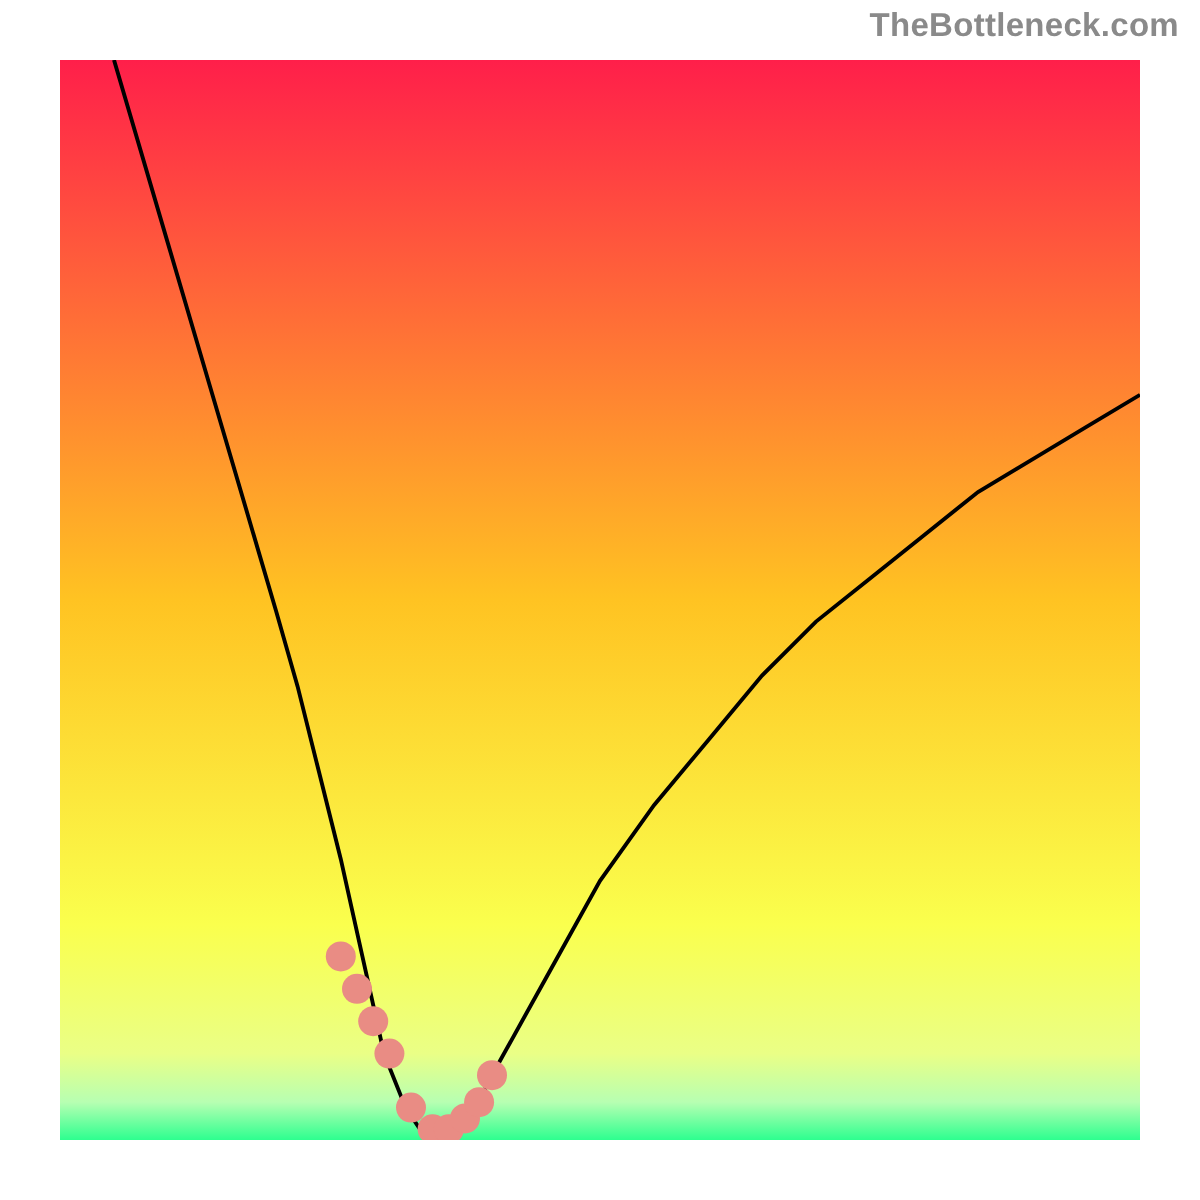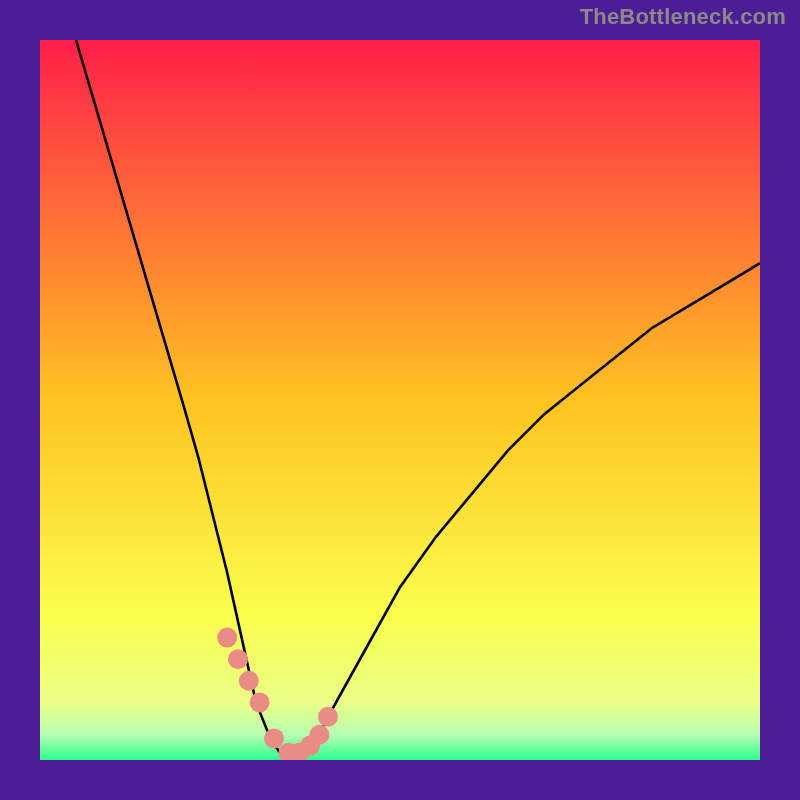--- a/index.html
+++ b/index.html
@@ -1,16 +1,16 @@
 <!DOCTYPE html>
 <html><head>
 <meta charset="utf-8">
 <style>
   html,body{margin:0;padding:0;width:800px;height:800px;overflow:hidden;background:#000;}
-  .stage{position:relative;width:800px;height:800px;background:#4c1d95;}
+  .stage{position:relative;width:800px;height:800px;background:#ffffff;}
   .watermark{
     position:absolute;top:4px;right:14px;
     font-family:Arial,Helvetica,sans-serif;
     font-size:22px;font-weight:600;color:#8a8a8a;letter-spacing:0.2px;
   }
   svg{display:block;}
   .plot-area{position:absolute;left:40px;top:40px;width:720px;height:720px;}
 </style>
 </head>
 <body>

